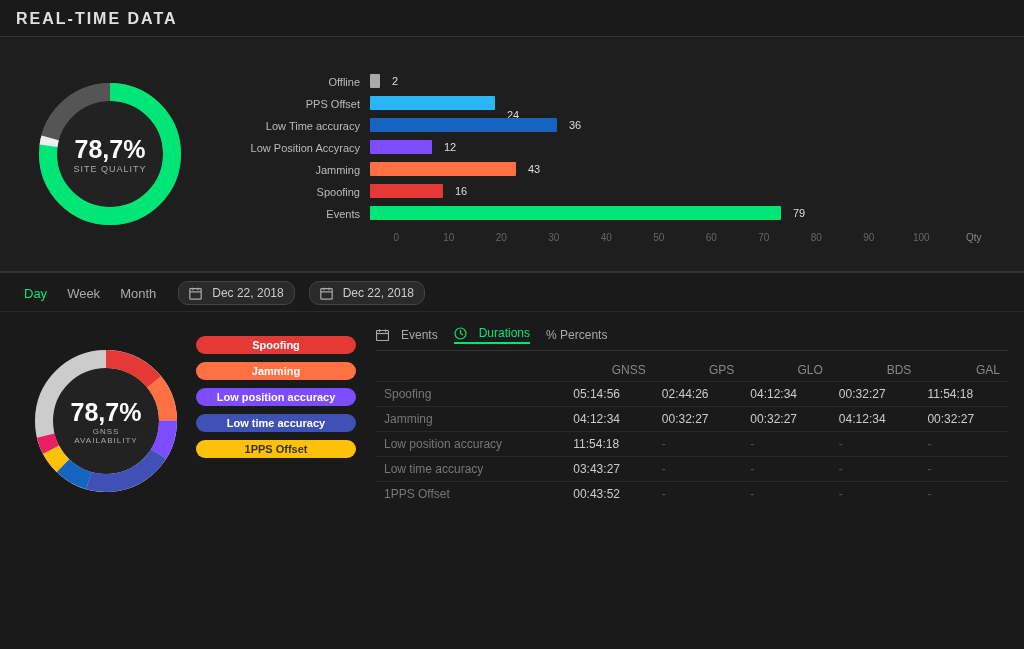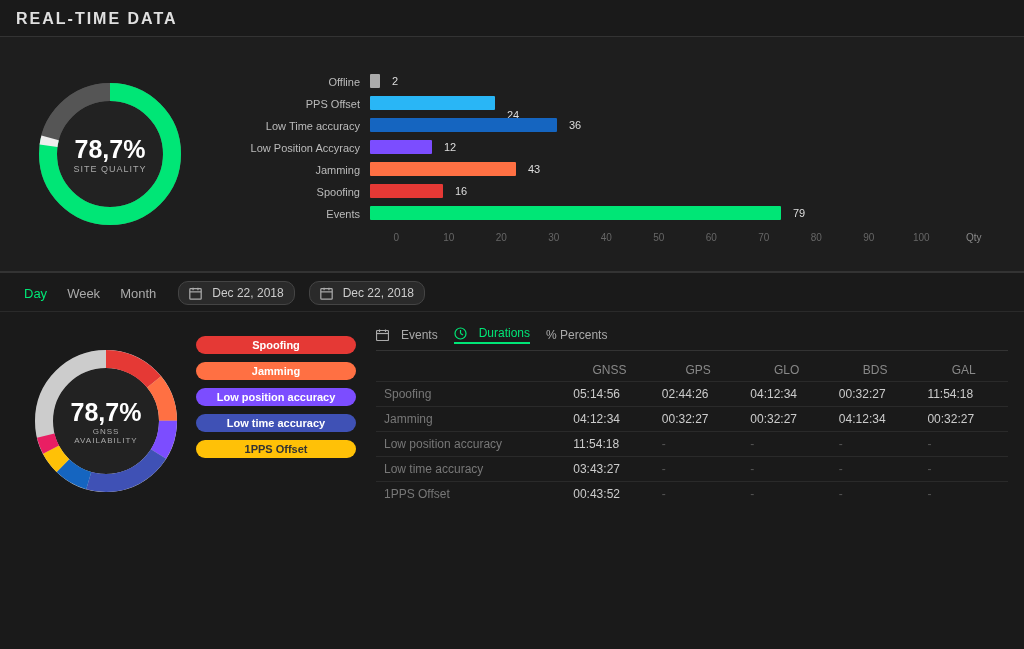--- a/index.html
+++ b/index.html
@@ -214,21 +214,21 @@
       border-bottom: 2px solid #00e676;
       padding-bottom: 2px;
     }
     .data-table {
       width: 100%;
       border-collapse: collapse;
       font-size: 12px;
     }
     .data-table th {
       color: #888;
-      text-align: center;
+      text-align: right;
       padding: 4px 8px;
       font-weight: normal;
     }
     .data-table td {
       color: #ccc;
       padding: 5px 8px;
       border-top: 1px solid #2a2a2a;
     }
     .dash-val {
       color: #555;

